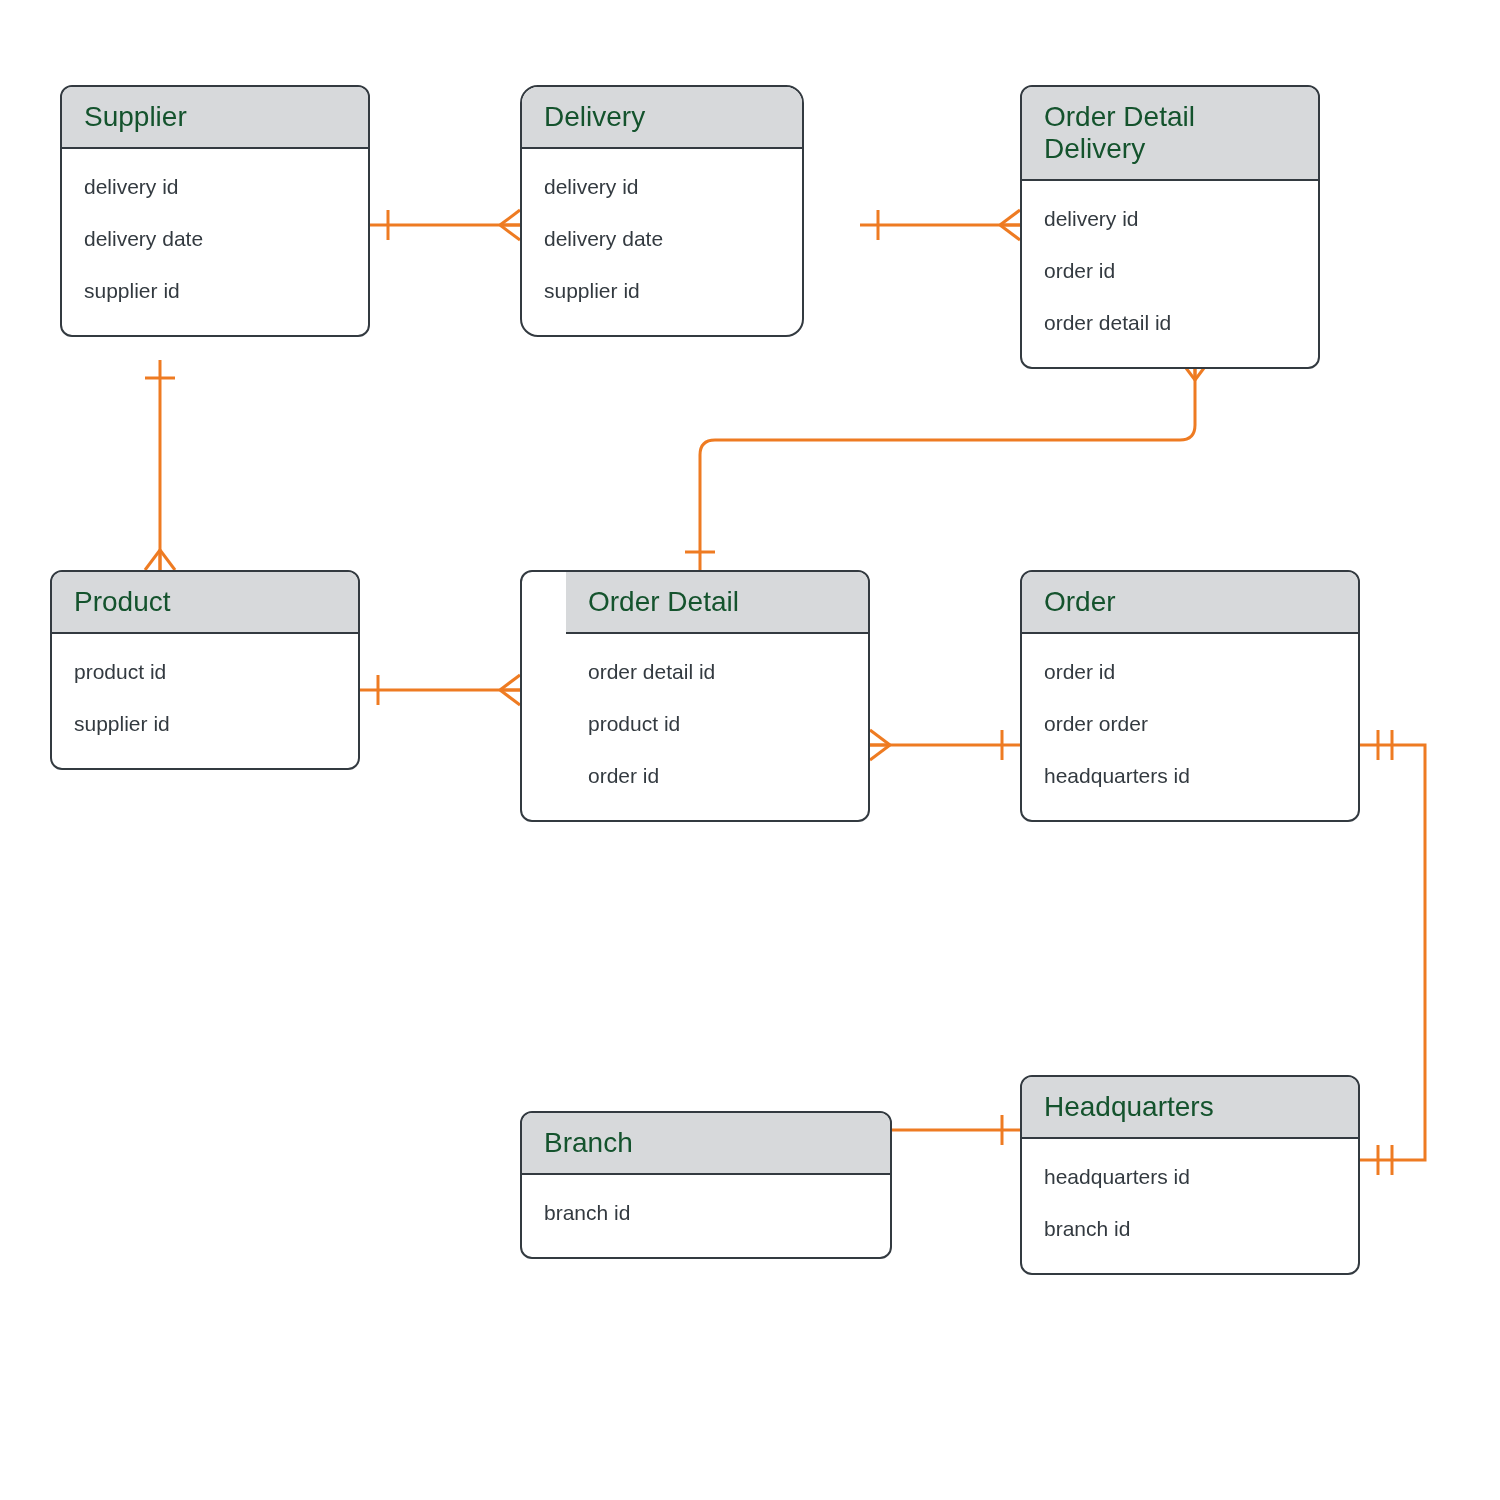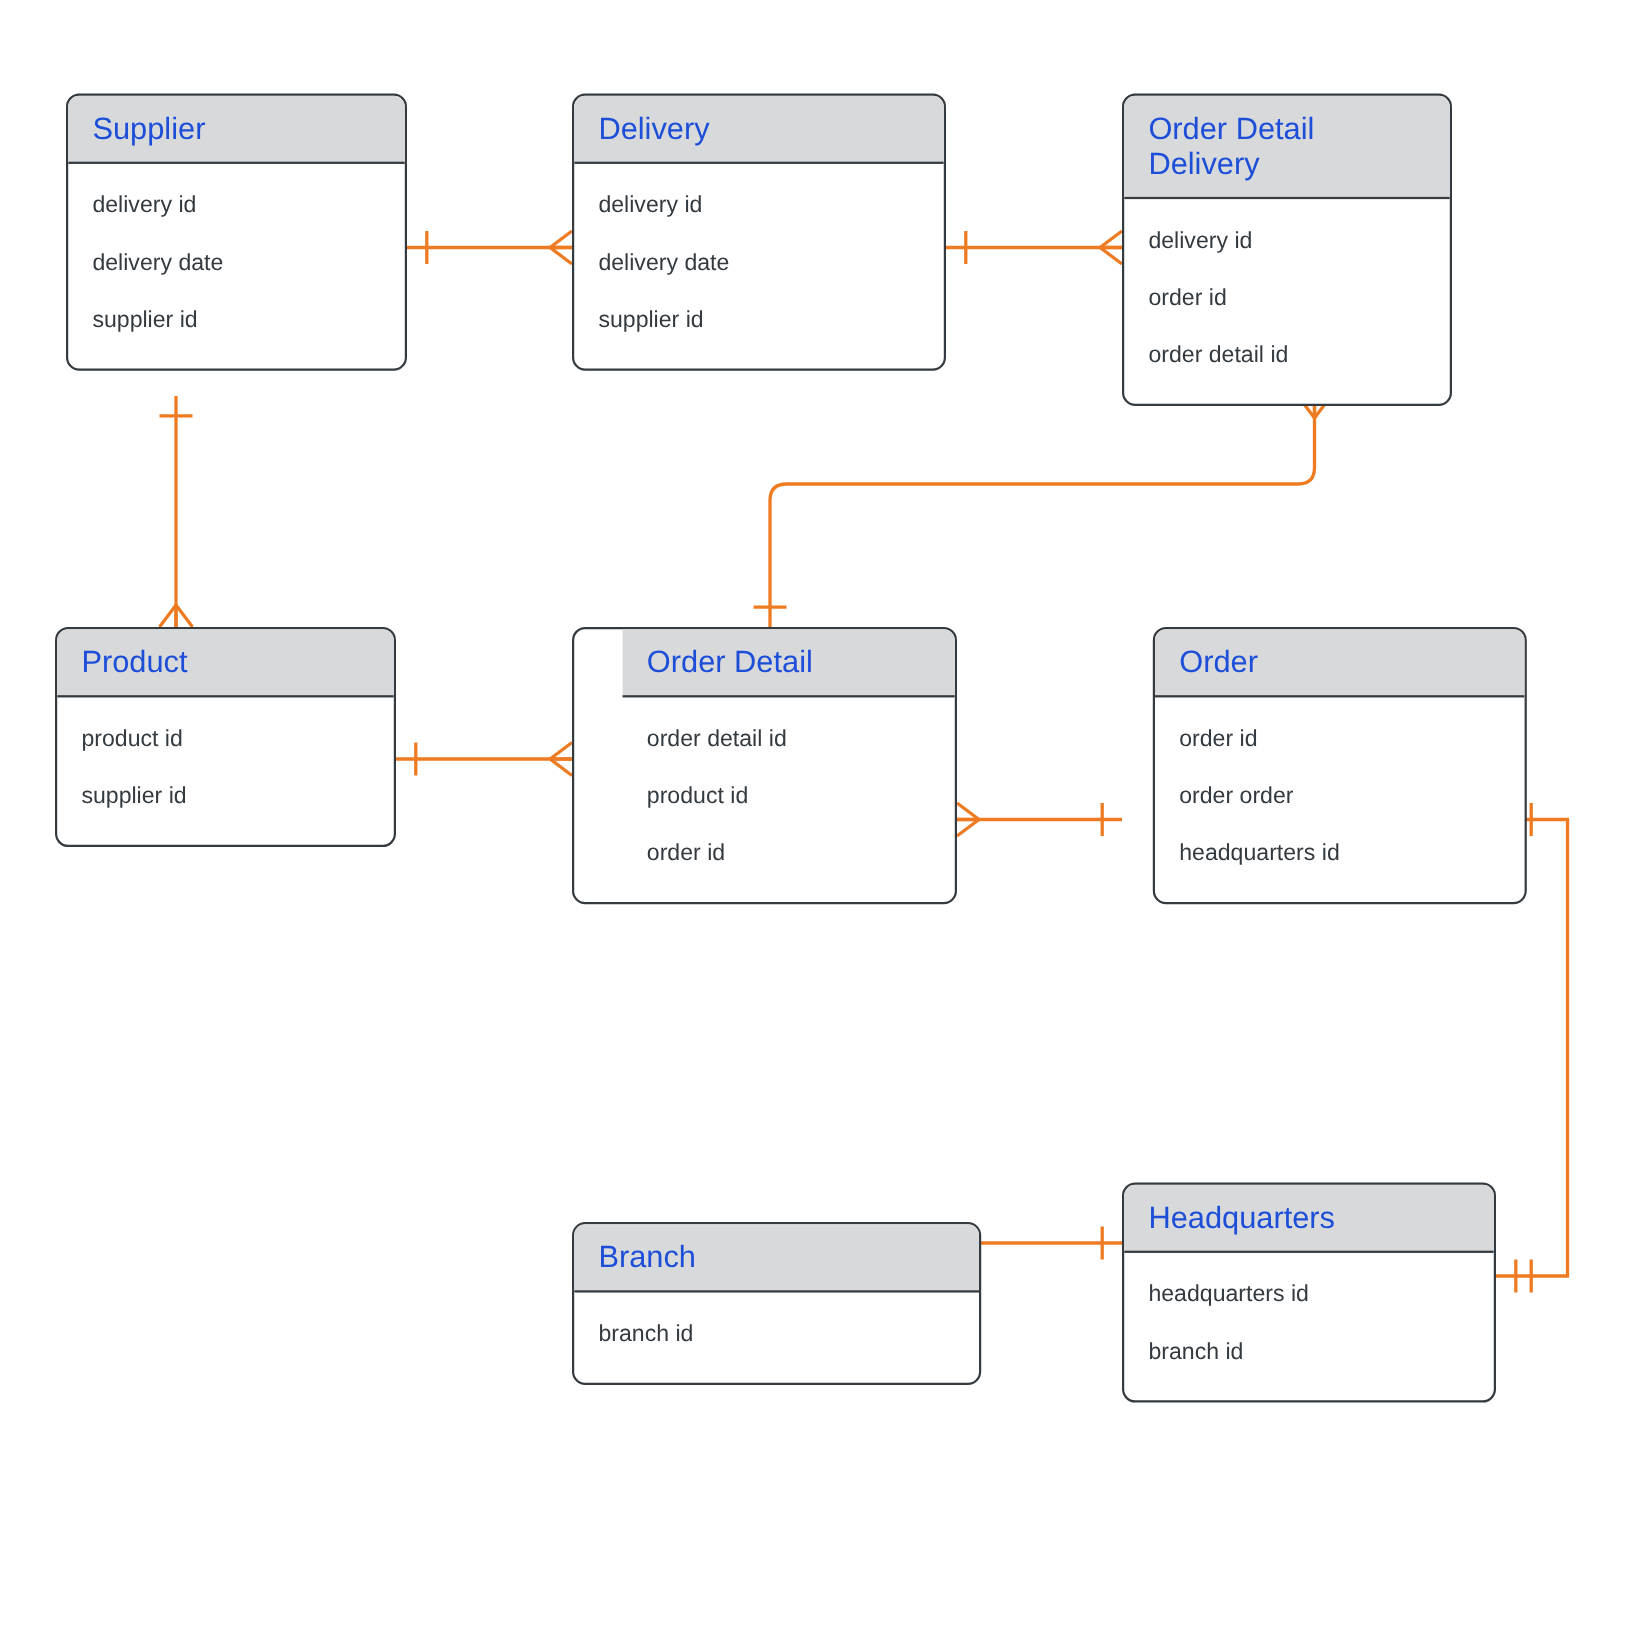--- a/index.html
+++ b/index.html
@@ -30,21 +30,21 @@
     background: #ffffff;
     overflow: hidden;
     box-sizing: border-box;
   }
   .entity-title {
     background: #d7d9db;
     border-bottom: 2px solid #333a40;
     font-size: 28px;
     font-weight: 500;
     padding: 14px 22px;
-    color: #1d4ed8;
+    color: #14532d;
   }
   .entity-body {
     padding: 12px 22px 18px 22px;
   }
   .entity-attr {
     font-size: 21px;
     font-weight: 400;
     color: #333a40;
     padding: 14px 0;
   }
@@ -136,21 +136,21 @@
 
   <div class="entity" style="left:60px; top:85px; width:310px;">
     <div class="entity-title">Supplier</div>
     <div class="entity-body">
       <div class="entity-attr">delivery id</div>
       <div class="entity-attr">delivery date</div>
       <div class="entity-attr">supplier id</div>
     </div>
   </div>
 
-  <div class="entity" style="left:520px; top:85px; width:340px;">
+  <div class="entity" style="left:520px; top:85px; width:284px;border-radius:18px;">
     <div class="entity-title">Delivery</div>
     <div class="entity-body">
       <div class="entity-attr">delivery id</div>
       <div class="entity-attr">delivery date</div>
       <div class="entity-attr">supplier id</div>
     </div>
   </div>
 
   <div class="entity" style="left:1020px; top:85px; width:300px;">
     <div class="entity-title">Order Detail Delivery</div>
@@ -171,21 +171,21 @@
 
   <div class="entity" style="left:520px; top:570px; width:350px;padding-left:44px;">
     <div class="entity-title">Order Detail</div>
     <div class="entity-body">
       <div class="entity-attr">order detail id</div>
       <div class="entity-attr">product id</div>
       <div class="entity-attr">order id</div>
     </div>
   </div>
 
-  <div class="entity" style="left:1020px; top:570px; width:340px;margin-left:28px;">
+  <div class="entity" style="left:1020px; top:570px; width:340px;">
     <div class="entity-title">Order</div>
     <div class="entity-body">
       <div class="entity-attr">order id</div>
       <div class="entity-attr">order order</div>
       <div class="entity-attr">headquarters id</div>
     </div>
   </div>
 
   <div class="entity" style="left:520px; top:1111px; width:372px;">
     <div class="entity-title">Branch</div>

